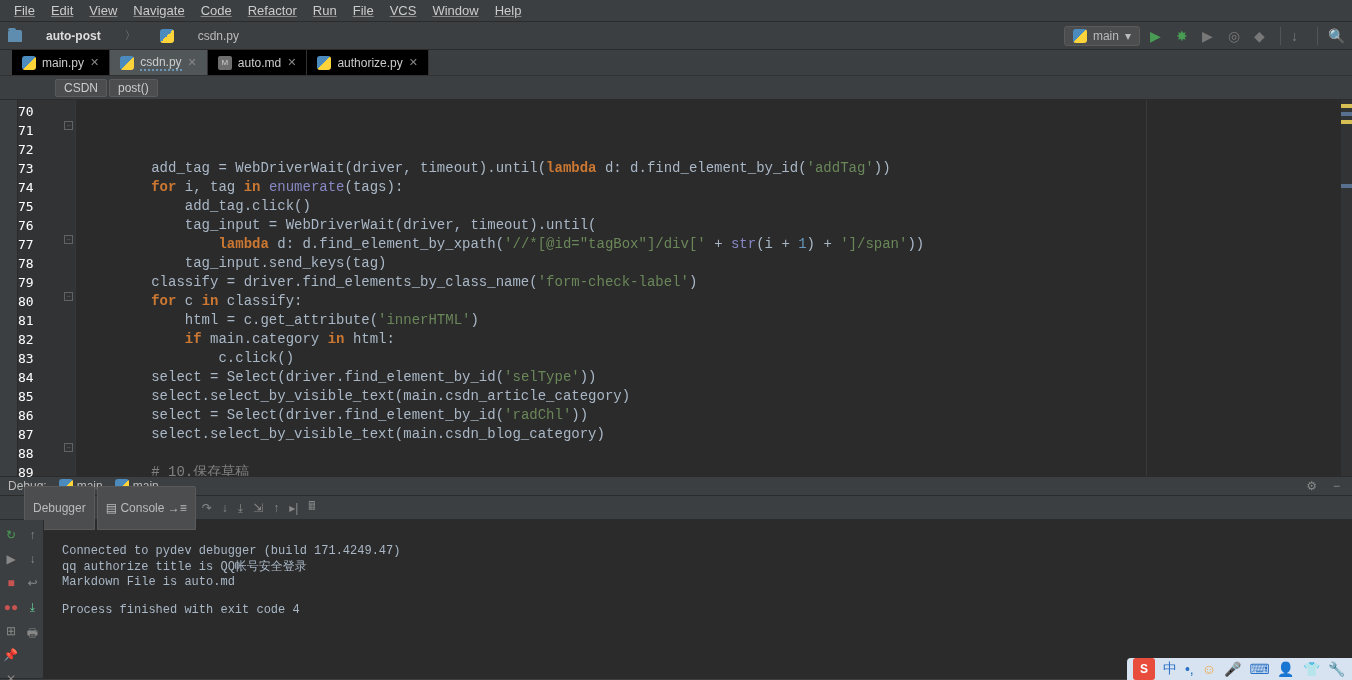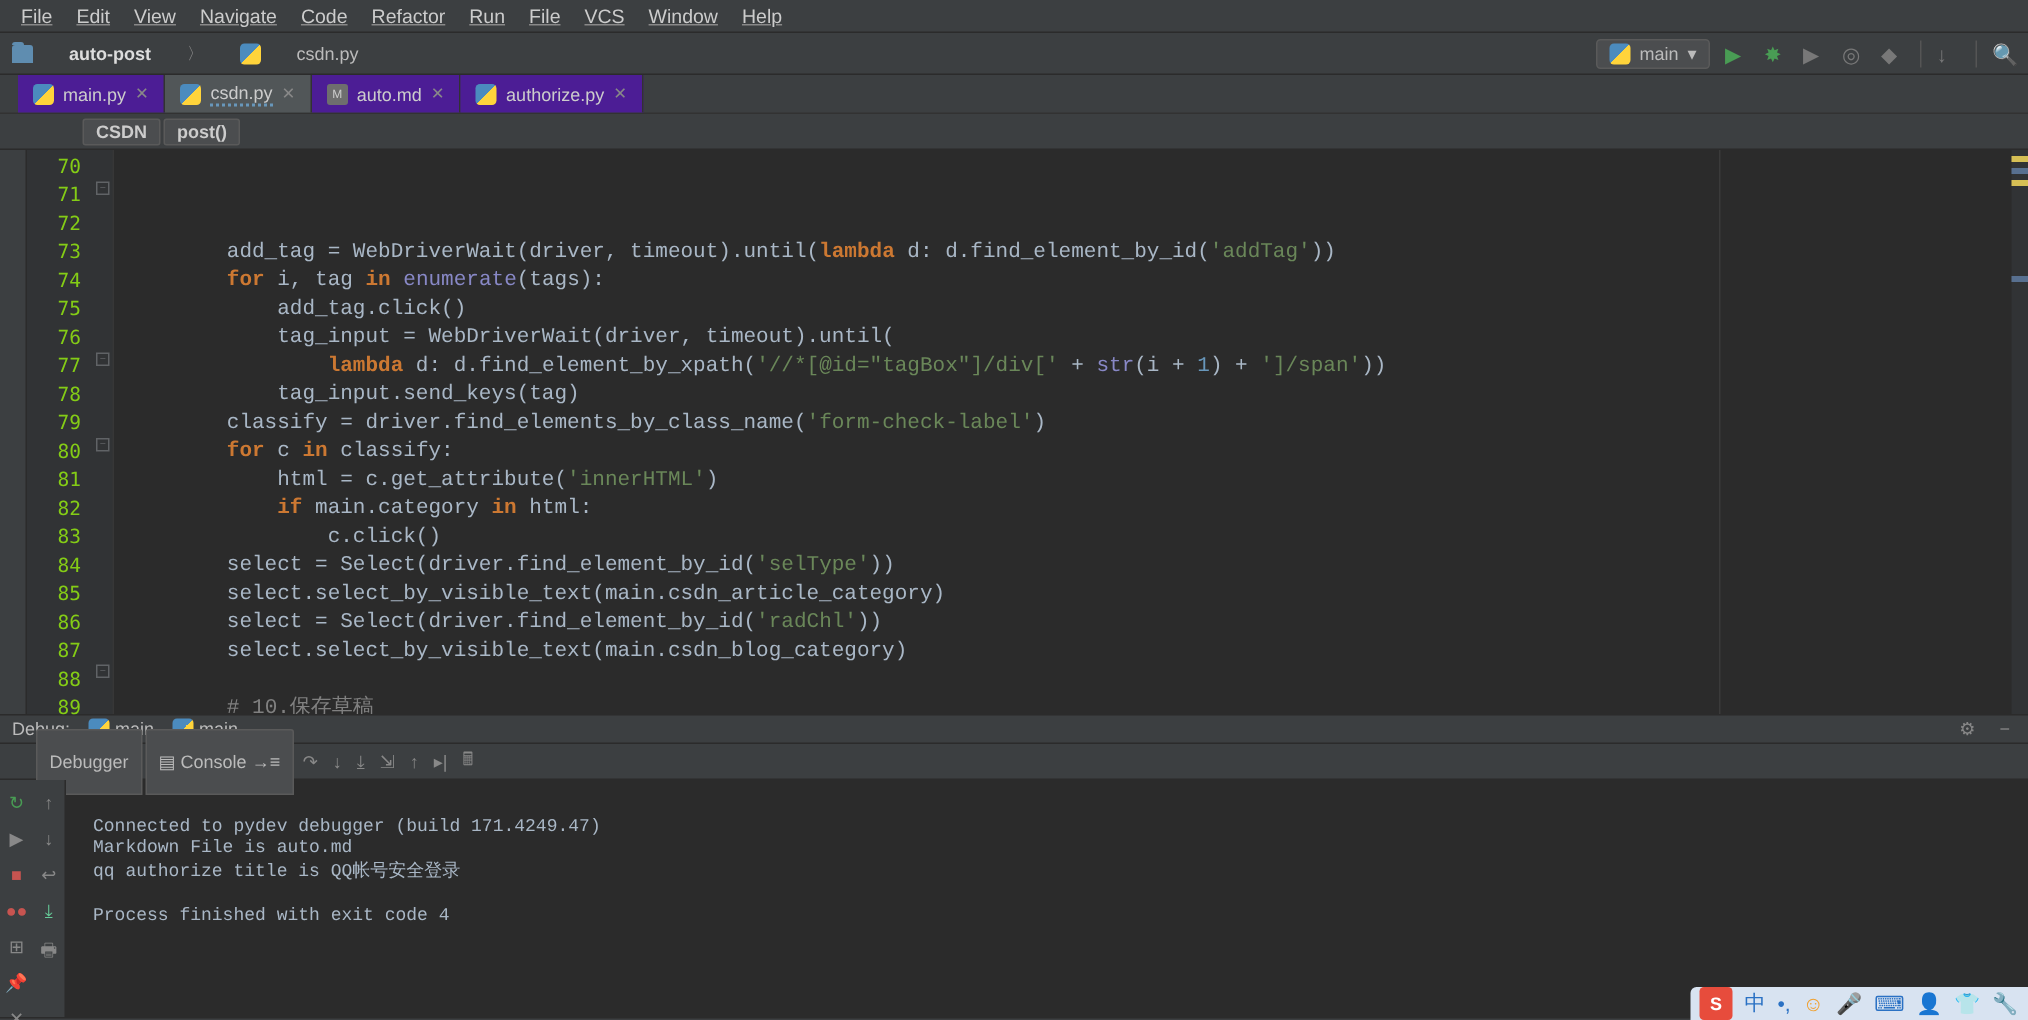--- a/index.html
+++ b/index.html
@@ -65,39 +65,39 @@
 .bug-icon { color:#499c54; font-size:14px; }
 .misc-icon { color:#787878; font-size:14px; }
 .search-icon { color:#aaa; font-size:14px; }
 
 .tabs {
   height: 26px; background: #3c3f41; border-bottom: 1px solid #323232;
   display:flex; align-items:stretch; padding-left: 12px;
 }
 .tab {
   display:flex; align-items:center; padding:0 10px;
-  background:#4c1d95; border-right:1px solid #323232; gap:6px;
+  background:#000000; border-right:1px solid #323232; gap:6px;
   color:#ccc; cursor:pointer;
 }
 .tab.active { background:#515658; }
 .tab .close { color:#888; font-size:11px; }
 .underline-blue { border-bottom: 2px dotted #6897bb;}
 .breadcrumb {
   height:24px; background:#3c3f41; display:flex; align-items:center;
   padding-left: 55px; gap:0px; border-bottom: 1px solid #2b2b2b;
 }
-.crumb { background:#4b4d4f; border:1px solid #5a5a5a; padding:1px 8px; border-radius:2px; color:#ccc; margin-right:2px;font-weight:bold; }
+.crumb { background:#4b4d4f; border:1px solid #5a5a5a; padding:1px 8px; border-radius:2px; color:#ccc; margin-right:2px; }
 
 .editor-area { display:flex; height: 376px; background:#2b2b2b; }
 .left-gutter {
   width:18px; background:#3c3f41; border-right:1px solid #2b2b2b;
   display:flex; flex-direction:column; align-items:center; padding-top:60px;
 }
 .gutter {
-  width:44px; background:#313335; color:#84cc16; text-align:right;
+  width:44px; background:#313335; color:#ffffff; 
   font-family:Consolas,monospace; font-size:13px; padding-top:2px;
   padding-right: 8px; line-height: 19px;
 }
 .fold { width:14px; background:#313335; border-right:1px solid #373737; position:relative;}
 .fold .mrk { position:absolute; left:2px; width:9px; height:9px; border:1px solid #606366; font-size:7px; color:#606366; line-height:7px; text-align:center;}
 .code {
   flex:1; font-family:Consolas,"Courier New",monospace; font-size:14px;
   color:#a9b7c6; padding:2px 8px; line-height: 19px; white-space:pre;
   position:relative; overflow:hidden;
 }
@@ -290,22 +290,22 @@
   <div class="tool-strip2">
     <span style="color:#888">↑</span>
     <span style="color:#888">↓</span>
     <span style="color:#888">↩</span>
     <span style="color:#6c9">⤓</span>
     <span style="color:#888">🖶</span>
   </div>
   <div class="console-text">
     <br>
     <div>Connected to pydev debugger (build 171.4249.47)</div>
+    <div>qq authorize title is  QQ帐号安全登录</div>
     <div>Markdown File is  auto.md</div>
-    <div>qq authorize title is  QQ帐号安全登录</div>
     <br>
     <div>Process finished with exit code 4</div>
   </div>
 </div>
 
 <div class="status-bar">
   
 </div>
 
 <div class="floating-taskbar">

